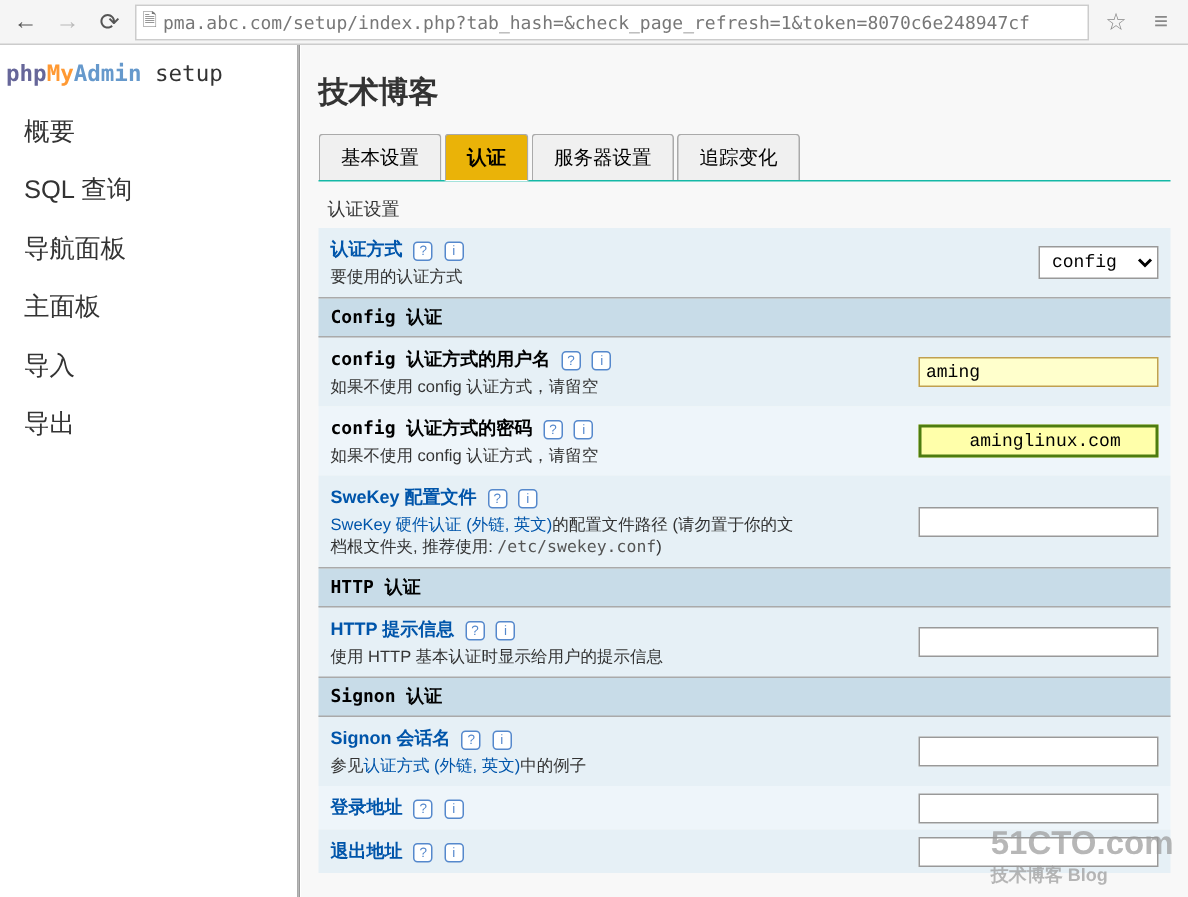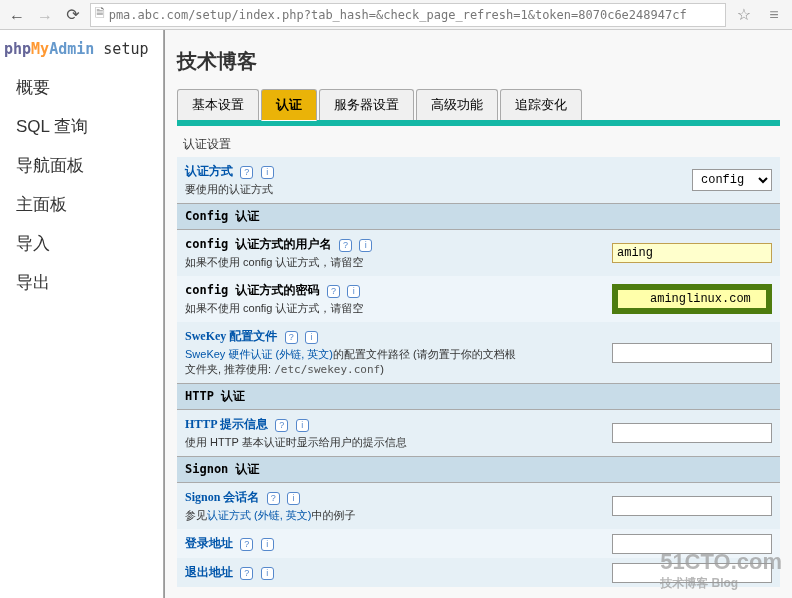--- a/index.html
+++ b/index.html
@@ -8,55 +8,55 @@
     
     .browser-bar { height: 30px; background: #f5f5f5; border-bottom: 1px solid #ccc; display: flex; align-items: center; padding: 0 6px; gap: 6px; }
     .nav-btn { width: 22px; height: 22px; display: flex; align-items: center; justify-content: center; cursor: pointer; color: #555; font-size: 16px; }
     .nav-btn.disabled { color: #bbb; }
     .url-bar { flex: 1; height: 24px; border: 1px solid #ccc; background: #fff; display: flex; align-items: center; padding: 0 4px; font-family: monospace; font-size: 12px; color: #777; overflow: hidden; white-space: nowrap; }
     .url-icon { margin-right: 4px; }
     .star-icon, .menu-icon { width: 24px; height: 24px; display: flex; align-items: center; justify-content: center; color: #888; cursor: pointer; font-size: 16px; }
     
     
     .main { display: flex; height: calc(100% - 30px); }
-    .sidebar { width: 164px; background: #fff; border-right: 1px solid #aaa; padding: 6px 0; }
+    .sidebar { width: 199px; background: #fff; border-right: 1px solid #aaa; padding: 6px 0; }
     .logo { padding: 4px 8px 10px 4px; font-family: monospace; font-size: 15px; font-weight: bold; }
     .logo .php { color: #666699; }
     .logo .my { color: #ff9933; }
     .logo .admin { color: #6699cc; }
     .logo .setup { color: #333; font-weight: normal; }
     .sidebar-item { padding: 8px 16px; color: #333; cursor: pointer; font-size: 17px; }
     
     .content { flex: 1; background: #f8f8f8; overflow-y: auto; padding: 18px 12px; position: relative; border-left: 1px solid #999; }
     .page-title { font-size: 20px; font-weight: bold; color: #333; margin-bottom: 14px; font-family: "SimSun", serif; }
     
     
-    .tabs { display: flex; border-bottom: 6px solid #14b8a6; margin-bottom: 6px; }
+    .tabs { display: flex; border-bottom: 1px solid #14b8a6; margin-bottom: 6px; }
     .tab { padding: 6px 14px; border: 1px solid #aaa; border-bottom: none; margin-right: 2px; background: #f0f0f0; cursor: pointer; font-size: 13px; border-radius: 3px 3px 0 0; }
     .tab.active { background: #eab308; border-bottom: 1px solid #fff; margin-bottom: -1px; font-weight: bold; }
     
     
     .section-label { padding: 4px 6px; font-size: 12px; color: #333; font-family: Liberation Serif, serif; }
     .form-table { width: 100%; border-collapse: collapse; }
     .form-row { background: #e6f0f6; }
     .form-row.alt { background: #eef5fa; }
     .form-cell-label { padding: 6px 8px; width: 58%; vertical-align: top; }
     .form-cell-input { padding: 4px 8px; vertical-align: middle; text-align: right; }
     .field-label { font-weight: bold; font-size: 12px; font-family: monospace; }
-    .field-label.link { color: #0055aa; cursor: pointer; font-family: Liberation Serif, serif; font-weight: bold; }
+    .field-label.link { color: #0055aa; cursor: pointer; font-family: Liberation Sans, sans-serif; font-weight: bold; }
     .field-desc { font-size: 11px; color: #333; margin-top: 2px; }
     .field-desc .link-inline { color: #0055aa; cursor: pointer; }
     .field-desc .code { font-family: monospace; color: #555; }
     .help-icon { display: inline-block; width: 13px; height: 13px; border: 1px solid #5588cc; border-radius: 3px; color: #5588cc; font-size: 9px; text-align: center; line-height: 11px; margin-left: 4px; cursor: pointer; background: #fff; }
     
     .group-header { background: #c8dce8; padding: 4px 8px; font-weight: bold; font-size: 12px; border-top: 1px solid #aaa; border-bottom: 1px solid #aaa; font-family: monospace; }
     
     select, input[type=text], input[type=password] { border: 1px solid #999; padding: 2px 4px; font-family: Liberation Mono, monospace; font-size: 12px; background: #fff; }
     input.filled { background: #ffffcc; border: 1px solid #c0a050; }
-    input.highlight { background: #ffffaa; border: 6px solid #4d7c0f; padding-left: 32px; }
+    input.highlight { background: #ffffaa; border: 2px solid #4d7c0f; padding-left: 32px; }
     select { min-width: 80px; }
     input[type=text], input[type=password] { width: 160px; }
     
     .watermark { position: absolute; bottom: 6px; right: 10px; color: #999; font-size: 22px; font-weight: bold; opacity: 0.7; pointer-events: none; }
     .watermark .sub { font-size: 12px; display: block; }
   </style>
 </head>
 <body>
 
 <div class="browser-bar">
@@ -85,21 +85,20 @@
     <div class="sidebar-item">导出</div>
   </div>
 
   <div class="content">
     <div class="page-title">技术博客</div>
 
     <div class="tabs">
       <div class="tab">基本设置</div>
       <div class="tab active">认证</div>
       <div class="tab">服务器设置</div>
-      <div class="tab">高级功能</div>
       <div class="tab">追踪变化</div>
     </div>
 
     <div class="section-label">认证设置</div>
 
     <table class="form-table">
       <tbody>
           <tr class="form-row">
         <td class="form-cell-label">
           <span class="field-label link">认证方式</span>

